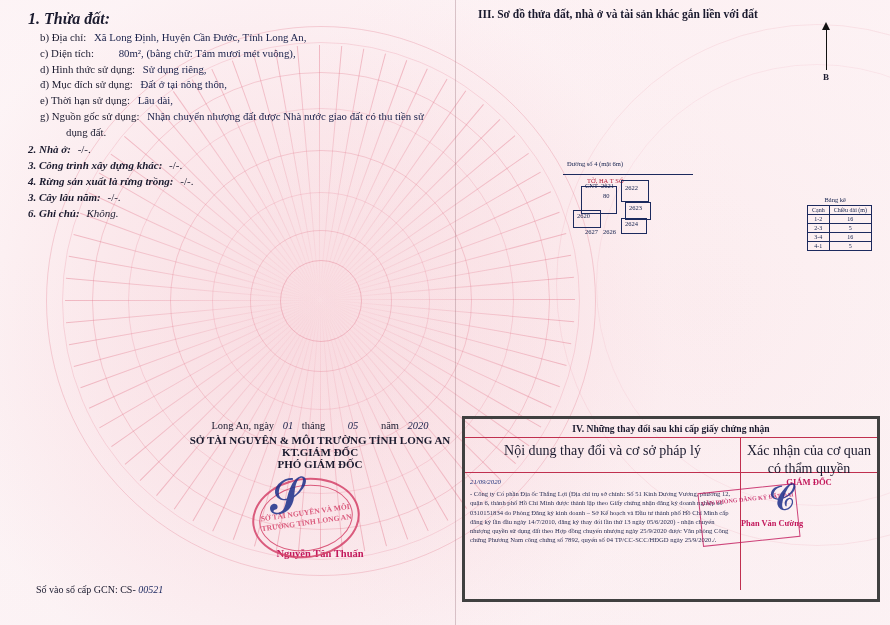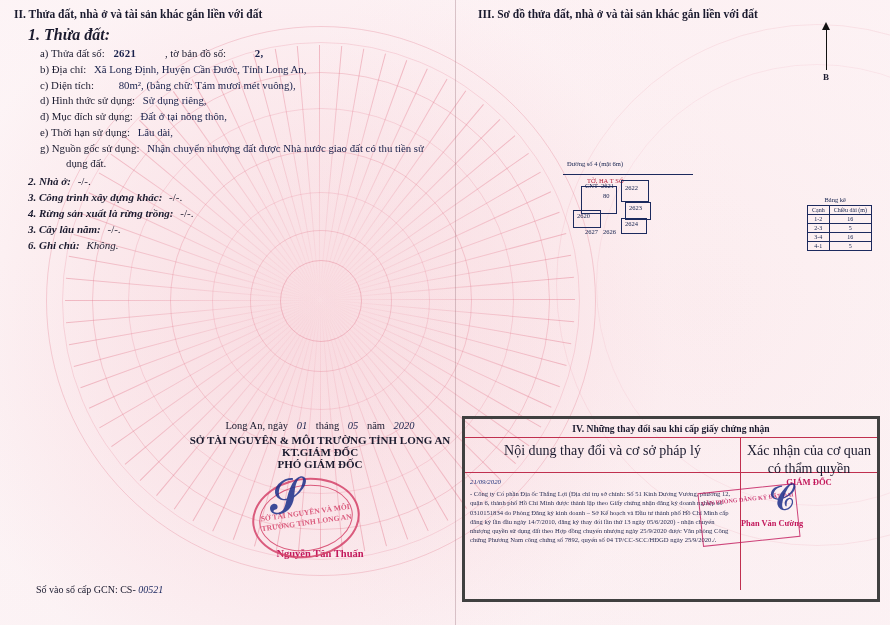--- a/index.html
+++ b/index.html
@@ -169,29 +169,22 @@
       <span style="transform:rotate(345deg)"></span>
       <span style="transform:rotate(350deg)"></span>
       <span style="transform:rotate(355deg)"></span>
     </div>
   <div class="fold" style="left:455px;"></div>
 </div>
 
 <div class="page">
 
   <div class="col-left">
-    <h2 class="sec">II. Thửa đất, nhà ở và tài sản khác gắn liền với đất</h2>
     <div class="sub">1. Thửa đất:</div>
 
-    <div class="line">
-      <span class="lbl">a) Thửa đất số:</span>
-      <span class="hand num" style="margin:0 26px 0 6px;font-weight:bold;">2621</span>
-      <span class="lbl">, tờ bản đồ số:</span>
-      <span class="hand num" style="margin-left:26px;font-weight:bold;">2,</span>
-    </div>
 
     <div class="line">
       <span class="lbl">b) Địa chỉ:</span>
       <span class="hand" style="margin-left:5px;">Xã Long Định, Huyện Cần Đước, Tỉnh Long An,</span>
     </div>
 
     <div class="line">
       <span class="lbl">c) Diện tích:</span>
       <span class="hand" style="margin-left:22px;">80m², (bằng chữ: Tám mươi mét vuông),</span>
     </div>
@@ -299,21 +292,21 @@
       <td>5</td>
     </tr>
   </tbody>
     </table>
 
   <div class="sigblock">
     <div class="dateline">
       <span>Long An, ngày</span>
       <span class="hand" style="margin:0 6px;font-style:italic;">01</span>
       <span>tháng</span>
-      <span class="hand" style="margin:0 6px;font-style:italic;">05</span>
+      <span class="hand" style="margin:0 20px;font-style:italic;">05</span>
       <span>năm</span>
       <span class="hand" style="margin-left:6px;font-style:italic;">2020</span>
     </div>
     <div class="org">SỞ TÀI NGUYÊN &amp; MÔI TRƯỜNG TỈNH LONG AN</div>
     <div class="role">KT.GIÁM ĐỐC</div>
     <div class="role2">PHÓ GIÁM ĐỐC</div>
     <div class="name">Nguyễn Tân Thuấn</div>
   </div>
 
   <div class="stamp">

